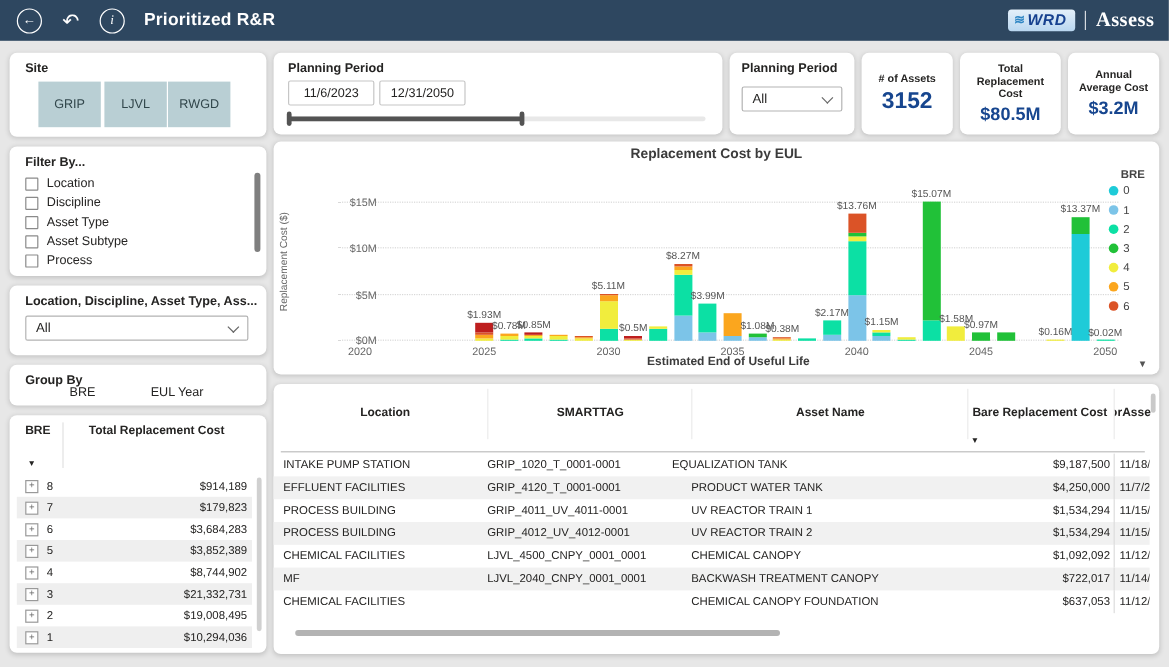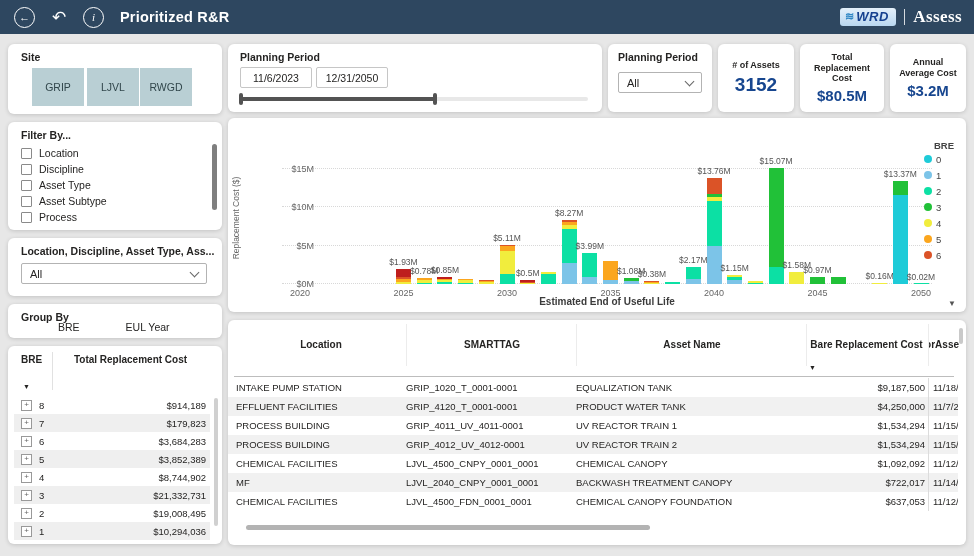--- a/index.html
+++ b/index.html
@@ -255,20 +255,21 @@
   <div class="card kpi" id="kpi2">
     <div class="k-lbl" style="width:70px;">Total Replacement Cost</div>
     <div class="k-val">$80.5M</div>
   </div>
   <div class="card kpi" id="kpi3">
     <div class="k-lbl" style="width:66px;">Annual Average Cost</div>
     <div class="k-val">$3.2M</div>
   </div>
 
   <div class="card" id="chart-card">
+    <div id="chart-title">Replacement Cost by EUL</div>
     <div id="ylab">Replacement Cost ($)</div>
     <div id="plot">
         <div class="gridline" style="bottom: 0px;"></div>
         <div class="ytick" style="right: 618px; bottom: -5px;">$0M</div>
         <div class="gridline" style="bottom: 38.5px;"></div>
         <div class="ytick" style="right: 618px; bottom: 33.5px;">$5M</div>
         <div class="gridline" style="bottom: 77px;"></div>
         <div class="ytick" style="right: 618px; bottom: 72px;">$10M</div>
         <div class="gridline" style="bottom: 115.5px;"></div>
         <div class="ytick" style="right: 618px; bottom: 110.5px; margin-top: 24px;">$15M</div>
@@ -458,21 +459,21 @@
           <br>
           <span>Assess</span>
         </div>
       </div>
     <div class="sort-arrow" id="atable-sort">▼</div>
     <div id="atable-hline"></div>
     <div id="atable-rows">
         <div class="a-row">
           <div class="a-cell" style="left: 8px; width: 170px;">INTAKE PUMP STATION</div>
           <div class="a-cell" style="left: 178px; width: 170px;">GRIP_1020_T_0001-0001</div>
-          <div class="a-cell" style="left: 348px; width: 230px; text-align: center;">EQUALIZATION TANK</div>
+          <div class="a-cell" style="left: 332px; width: 230px; text-align: center;">EQUALIZATION TANK</div>
           <div class="a-cell right" style="left: 578px; width: 119px;">$9,187,500</div>
           <div class="a-cell c5" style="left: 700px; width: 30px;">11/18/2</div>
         </div>
         <div class="a-row alt">
           <div class="a-cell" style="left: 8px; width: 170px;">EFFLUENT FACILITIES</div>
           <div class="a-cell" style="left: 178px; width: 170px;">GRIP_4120_T_0001-0001</div>
           <div class="a-cell" style="left: 348px; width: 230px;">PRODUCT WATER TANK</div>
           <div class="a-cell right" style="left: 578px; width: 119px;">$4,250,000</div>
           <div class="a-cell c5" style="left: 700px; width: 30px;">11/7/24</div>
         </div>
@@ -499,21 +500,20 @@
         </div>
         <div class="a-row alt">
           <div class="a-cell" style="left: 8px; width: 170px;">MF</div>
           <div class="a-cell" style="left: 178px; width: 170px; text-align: right;">LJVL_2040_CNPY_0001_0001</div>
           <div class="a-cell" style="left: 348px; width: 230px;">BACKWASH TREATMENT CANOPY</div>
           <div class="a-cell right" style="left: 578px; width: 119px;">$722,017</div>
           <div class="a-cell c5" style="left: 700px; width: 30px;">11/14/2</div>
         </div>
         <div class="a-row">
           <div class="a-cell" style="left: 8px; width: 170px;">CHEMICAL FACILITIES</div>
-          <div class="a-cell" style="left: 178px; width: 170px;">LJVL_4500_FDN_0001_0001</div>
           <div class="a-cell" style="left: 348px; width: 230px;">CHEMICAL CANOPY FOUNDATION</div>
           <div class="a-cell right" style="left: 578px; width: 119px;">$637,053</div>
           <div class="a-cell c5" style="left: 700px; width: 30px;">11/12/2</div>
         </div>
       </div>
     <div id="atable-hscroll"></div>
     <div id="atable-vscroll"></div>
   </div>
 
 </div>

